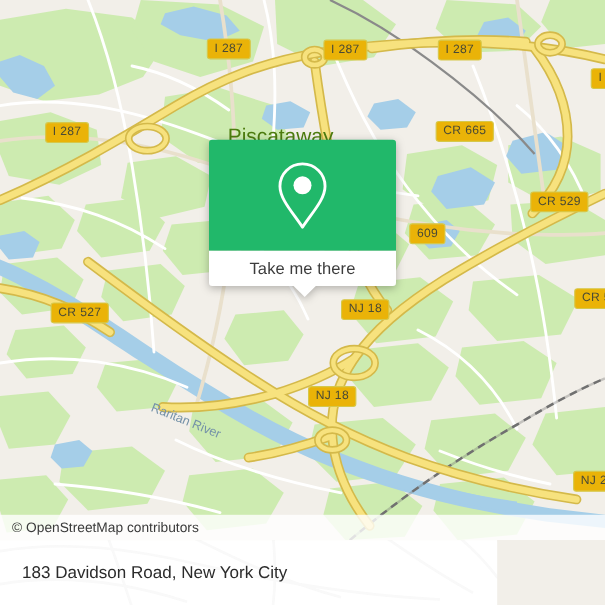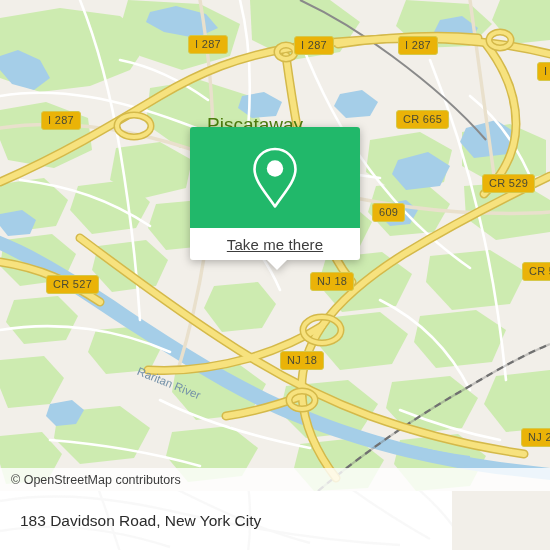--- a/index.html
+++ b/index.html
@@ -64,21 +64,21 @@
   .card-top{
     background:#21B86A;
     height:101px;border-radius:3px 3px 0 0;
     display:flex;align-items:center;justify-content:center;
   }
   .card-bottom{
     background:#FFFFFF;height:32px;border-radius:0 0 3px 3px;
     display:flex;align-items:center;justify-content:center;
     position:relative;
   }
-  .card-bottom span{font-size:15px;color:#3c3c3c;letter-spacing:.1px;text-decoration:underline;}
+  .card-bottom span{font-size:15px;color:#3c3c3c;letter-spacing:.1px;}
   .card-tail{
     position:absolute;left:76px;bottom:-10px;width:0;height:0;
     border-left:11px solid transparent;border-right:11px solid transparent;
     border-top:11px solid #FFFFFF;
   }
 
   
   .footer{
     position:absolute;left:0;bottom:0;width:452px;height:59px;
     background:#FFFFFF;overflow:hidden;

